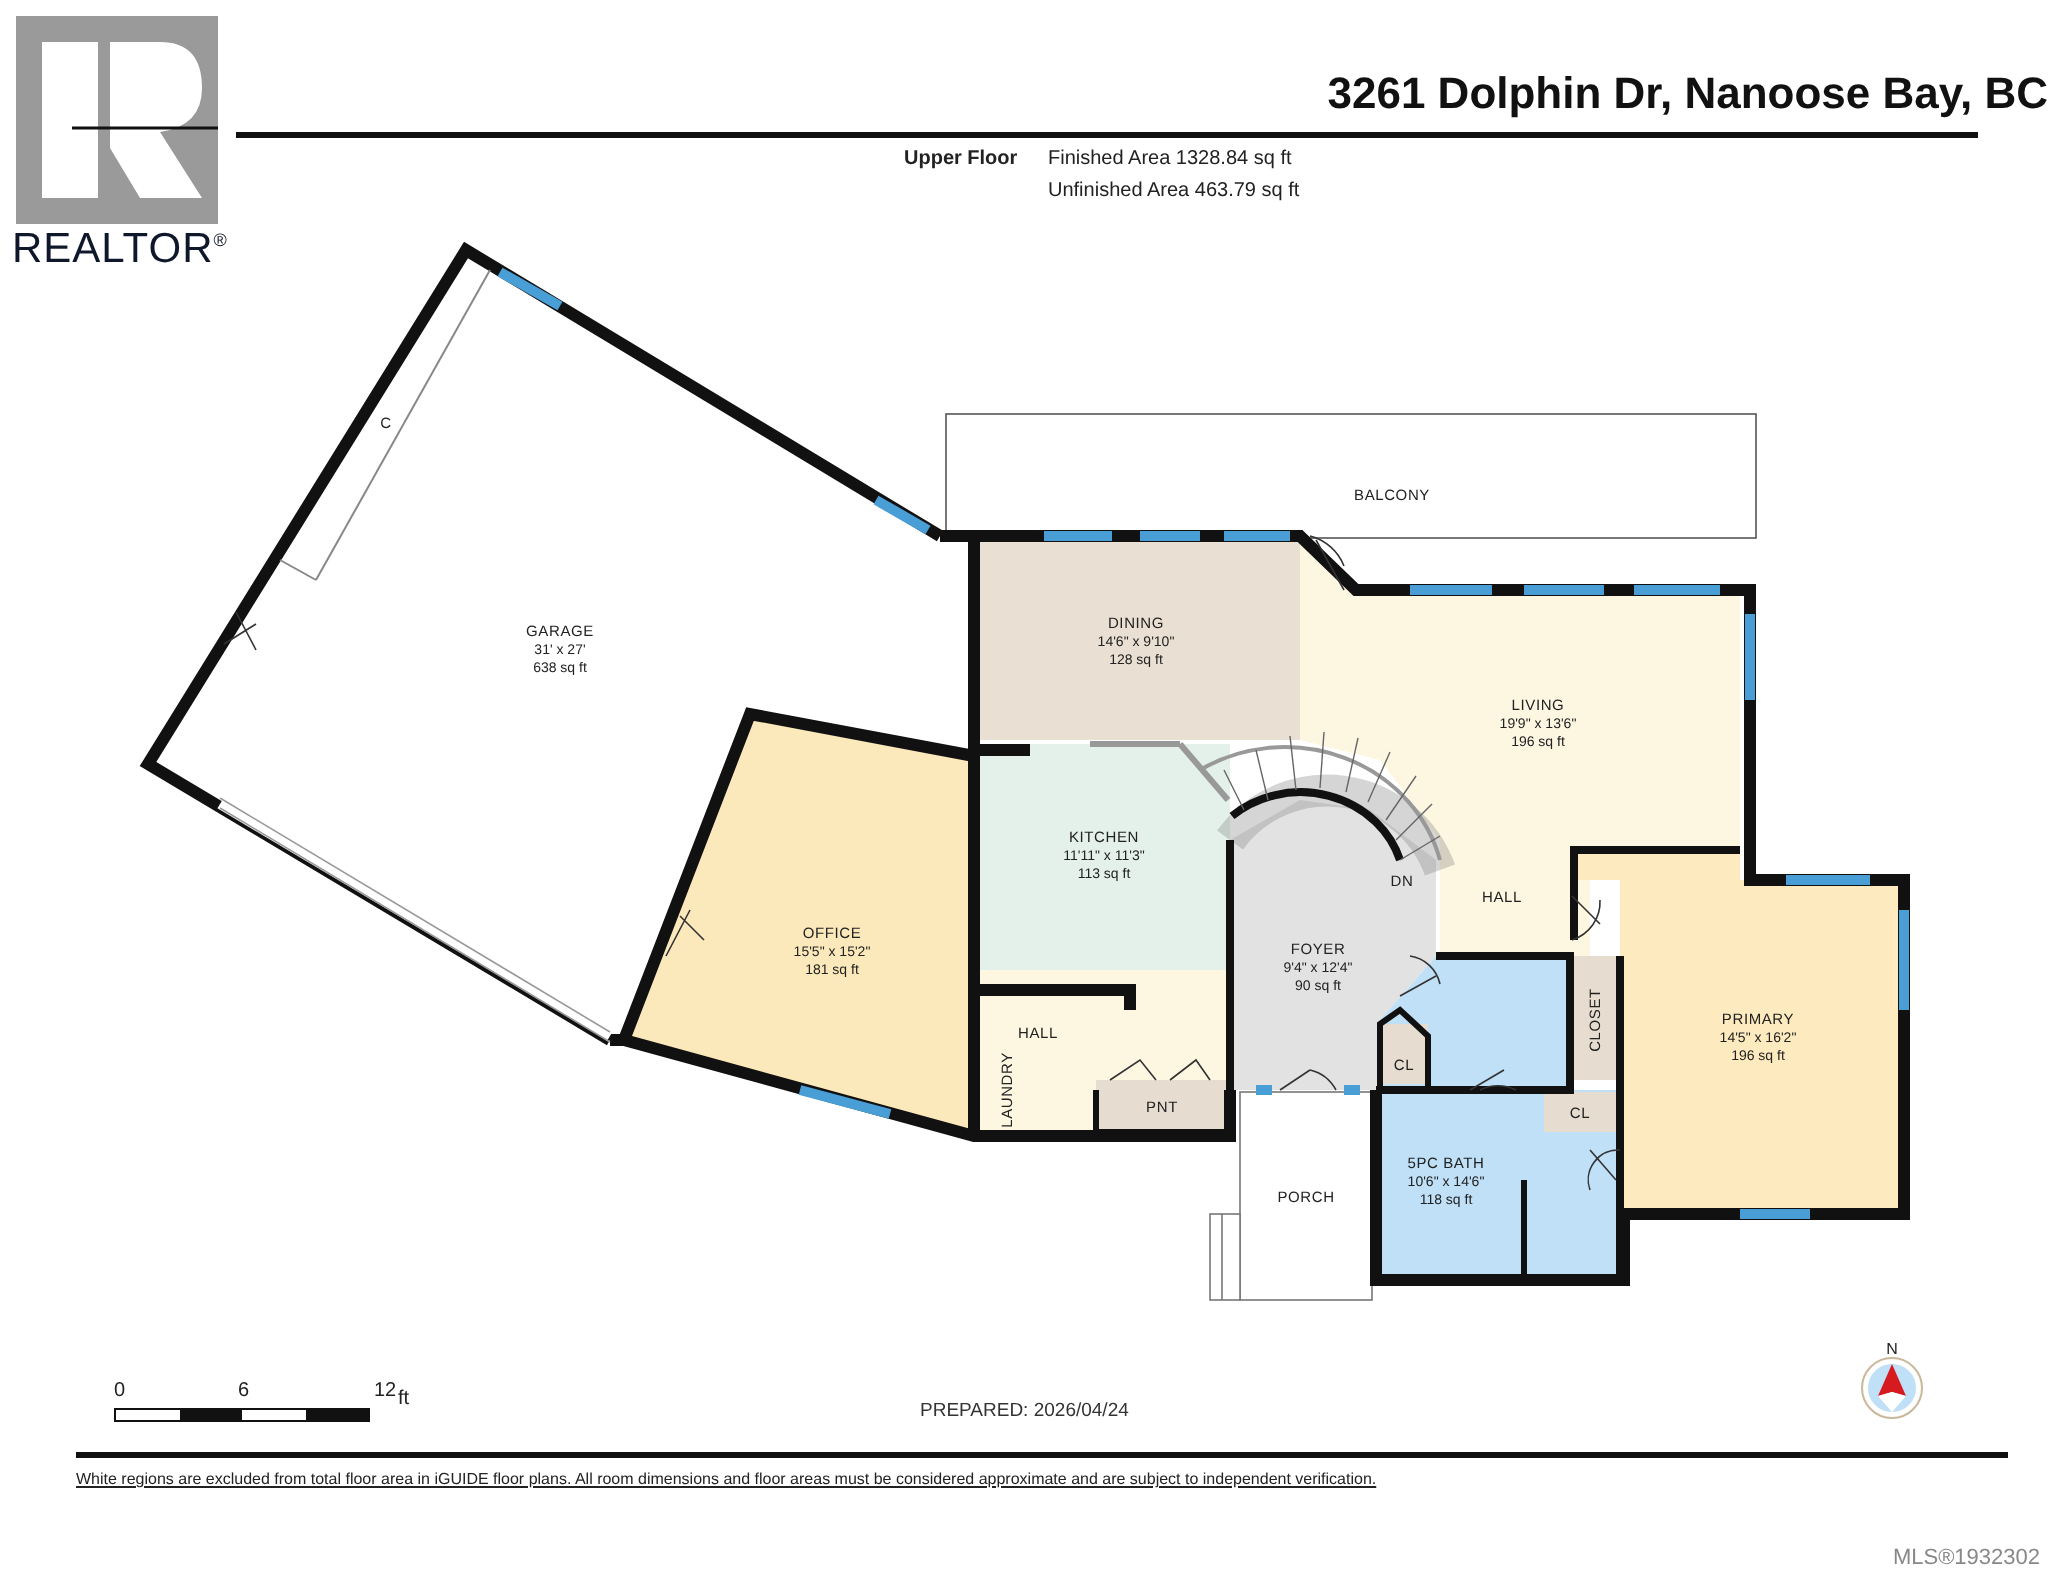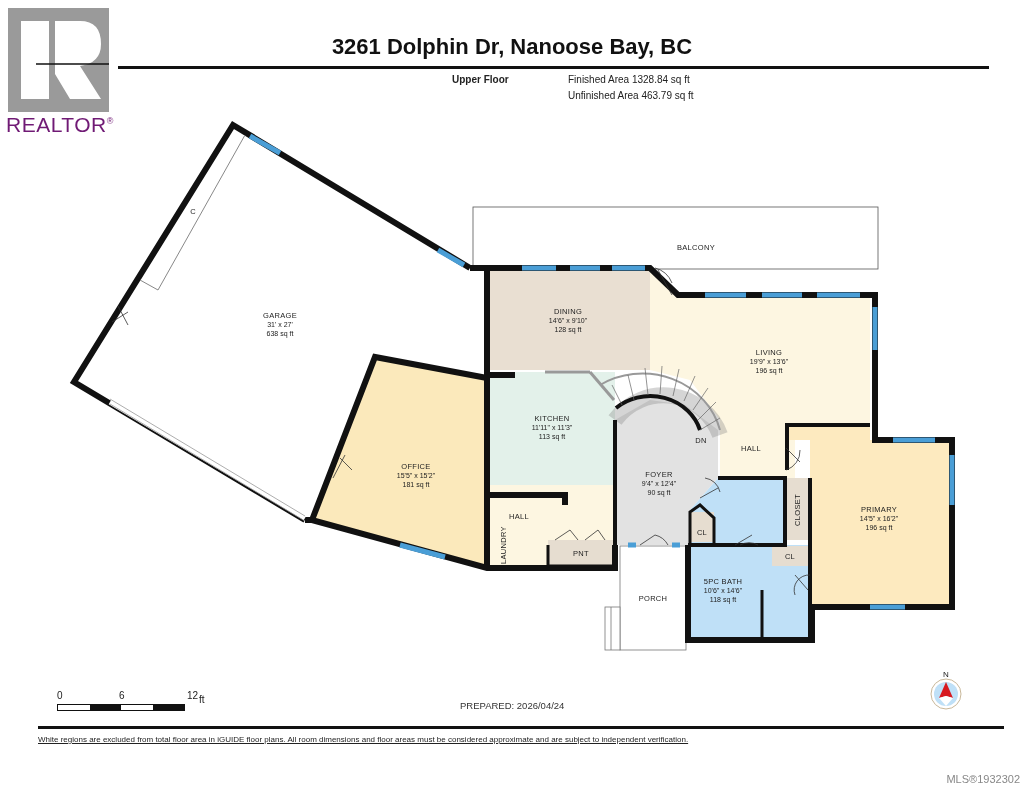--- a/index.html
+++ b/index.html
@@ -1,24 +1,24 @@
 <!DOCTYPE html>
 <html><head>
 <meta charset="utf-8">
 <style>
   html, body { margin: 0; padding: 0; background: #ffffff; }
   body { width: 1024px; height: 791px; position: relative; overflow: hidden; font-family: "Liberation Sans", sans-serif; color: #111; }
   .logo { position: absolute; left: 8px; top: 8px; width: 101px; height: 104px; background: #9a9a9a; }
-  .logo-text { position: absolute; left: 6px; top: 113px; font-size: 21px; color: #701a75; letter-spacing: 0.5px; font-family: "Liberation Sans", sans-serif; }
+  .logo-text { position: absolute; left: 6px; top: 113px; font-size: 21px; color: #0f172a; letter-spacing: 0.5px; font-family: "Liberation Sans", sans-serif; }
   .logo-text sup { font-size: 9px; }
-  .title { position: absolute; left: 0; width: 1024px; top: 34px; text-align: center; font-size: 22px; font-weight: bold; color: #111; }
+  .title { position: absolute; left: 0; width: 1024px; top: 34px; text-align: right; font-size: 22px; font-weight: bold; color: #111; }
   .title-rule { position: absolute; left: 118px; right: 35px; top: 66px; height: 3px; background: #111; }
   .area-block { position: absolute; top: 72px; left: 452px; font-size: 10px; color: #222; line-height: 16px; }
   .area-block .floor { position: absolute; left: 0; top: 0; font-weight: bold; width: 60px; }
-  .area-block .vals { position: absolute; left: 72px; top: 0; white-space: nowrap; margin-left: 44px; }
+  .area-block .vals { position: absolute; left: 72px; top: 0; white-space: nowrap; }
   svg.plan { position: absolute; left: 0; top: 0; }
   .lbl { font-family: "Liberation Sans", sans-serif; font-size: 7px; fill: #222; text-anchor: middle; }
   .lbl-name { font-size: 7.5px; letter-spacing: 0.3px; }
   .scale { position: absolute; left: 57px; top: 690px; font-size: 10px; color: #222; }
   .prepared { position: absolute; left: 460px; top: 700px; font-size: 9.5px; color: #333; text-align: center; }
   .bottom-rule { position: absolute; left: 38px; right: 20px; top: 726px; height: 3px; background: #111; }
   .disclaimer { position: absolute; left: 38px; top: 735px; font-size: 8px; color: #222; text-decoration: underline; }
   .mls { position: absolute; right: 4px; bottom: 6px; font-size: 11px; color: #888; }
 </style>
 </head>

